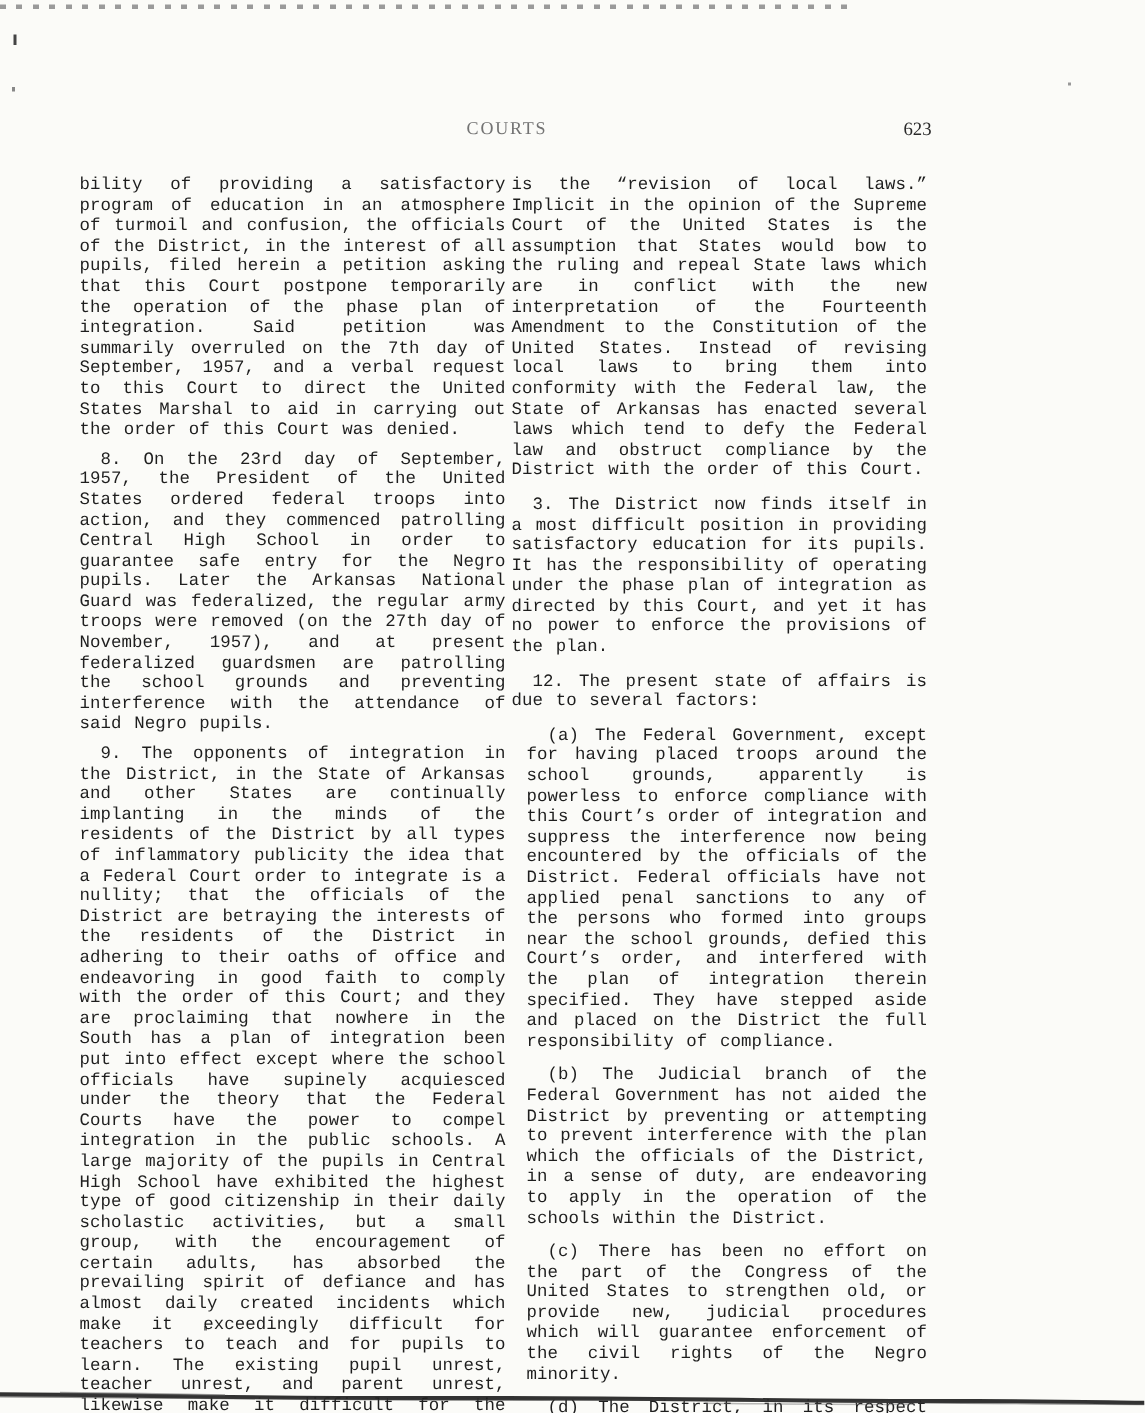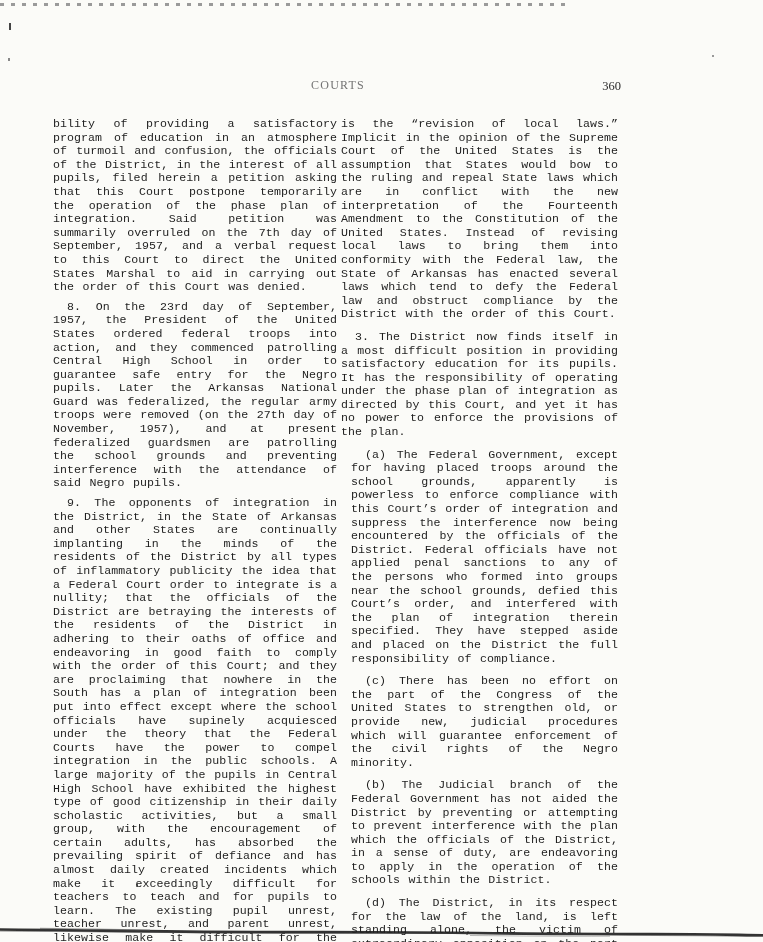--- a/index.html
+++ b/index.html
@@ -54,36 +54,37 @@
 
   <div class="dotted-top"></div>
 
   <div class="speck speck-a"></div>
   <div class="speck speck-b"></div>
   <div class="speck speck-c"></div>
   <div class="speck speck-d"></div>
 
   <div class="header-row">
     <div class="running-head">COURTS</div>
-    <div class="page-number">360</div>
+    <div class="page-number">623</div>
   </div>
 
   <div class="col col-left">
     <p class="cont">bility of providing a satisfactory program of education in an atmosphere of turmoil and confusion, the officials of the District, in the interest of all pupils, filed herein a petition asking that this Court postpone temporarily the operation of the phase plan of integration. Said petition was summarily overruled on the 7th day of September, 1957, and a verbal request to this Court to direct the United States Marshal to aid in carrying out the order of this Court was denied.</p>
     <p>8. On the 23rd day of September, 1957, the President of the United States ordered federal troops into action, and they commenced patrolling Central High School in order to guarantee safe entry for the Negro pupils. Later the Arkansas National Guard was federalized, the regular army troops were removed (on the 27th day of November, 1957), and at present federalized guardsmen are patrolling the school grounds and preventing interference with the attendance of said Negro pupils.</p>
     <p>9. The opponents of integration in the District, in the State of Arkansas and other States are continually implanting in the minds of the residents of the District by all types of inflammatory publicity the idea that a Federal Court order to integrate is a nullity; that the officials of the District are betraying the interests of the residents of the District in adhering to their oaths of office and endeavoring in good faith to comply with the order of this Court; and they are proclaiming that nowhere in the South has a plan of integration been put into effect except where the school officials have supinely acquiesced under the theory that the Federal Courts have the power to compel integration in the public schools. A large majority of the pupils in Central High School have exhibited the highest type of good citizenship in their daily scholastic activities, but a small group, with the encouragement of certain adults, has absorbed the prevailing spirit of defiance and has almost daily created incidents which make it exceedingly difficult for teachers to teach and for pupils to learn. The existing pupil unrest, teacher unrest, and parent unrest, likewise make it difficult for the District to maintain a satisfactory educational program.</p>
     <p>10. In Brown v. Board of Education it is stated that one of the factors to be considered in determining when integration should start</p>
   </div>
 
   <div class="col col-right">
     <p class="cont">is the “revision of local laws.” Implicit in the opinion of the Supreme Court of the United States is the assumption that States would bow to the ruling and repeal State laws which are in conflict with the new interpretation of the Fourteenth Amendment to the Constitution of the United States. Instead of revising local laws to bring them into conformity with the Federal law, the State of Arkansas has enacted several laws which tend to defy the Federal law and obstruct compliance by the District with the order of this Court.</p>
     <p>3. The District now finds itself in a most difficult position in providing satisfactory education for its pupils. It has the responsibility of operating under the phase plan of integration as directed by this Court, and yet it has no power to enforce the provisions of the plan.</p>
+    <p>12. The present state of affairs is due to several factors:</p>
     <p class="sub">(a) The Federal Government, except for having placed troops around the school grounds, apparently is powerless to enforce compliance with this Court’s order of integration and suppress the interference now being encountered by the officials of the District. Federal officials have not applied penal sanctions to any of the persons who formed into groups near the school grounds, defied this Court’s order, and interfered with the plan of integration therein specified. They have stepped aside and placed on the District the full responsibility of compliance.</p>
+    <p class="sub">(b) The Judicial branch of the Federal Government has not aided the District by preventing or attempting to prevent interference with the plan which the officials of the District, in a sense of duty, are endeavoring to apply in the operation of the schools within the District.</p>
     <p class="sub">(c) There has been no effort on the part of the Congress of the United States to strengthen old, or provide new, judicial procedures which will guarantee enforcement of the civil rights of the Negro minority.</p>
-    <p class="sub">(b) The Judicial branch of the Federal Government has not aided the District by preventing or attempting to prevent interference with the plan which the officials of the District, in a sense of duty, are endeavoring to apply in the operation of the schools within the District.</p>
     <p class="sub">(d) The District, in its respect for the law of the land, is left standing alone, the victim of extraordinary opposition on the part of the State government and apathy on the part of the Federal Government.</p>
   </div>
 
   <svg class="scan-line" viewBox="0 0 763 18" xmlns="http://www.w3.org/2000/svg">
     <path d="M0,8.5 C 90,9 180,11.5 300,11 C 430,10.5 520,13.5 640,13 C 700,12.8 740,14 763,14.2" fill="none" stroke="#1c1c1c" stroke-width="2.6" stroke-linecap="round" opacity="0.9"></path>
     <path d="M0,10 C 120,10.5 240,13 380,12.2 C 500,11.8 600,14.5 763,15.2" fill="none" stroke="#3a3a3a" stroke-width="1.2" opacity="0.55"></path>
     <path d="M40,7.5 C 80,7.8 110,8.4 150,9.2" fill="none" stroke="#555" stroke-width="1.4" opacity="0.5"></path>
     <path d="M470,14.5 C 520,15 560,15.5 610,15.2" fill="none" stroke="#666" stroke-width="1" opacity="0.45"></path>
   </svg>
 

